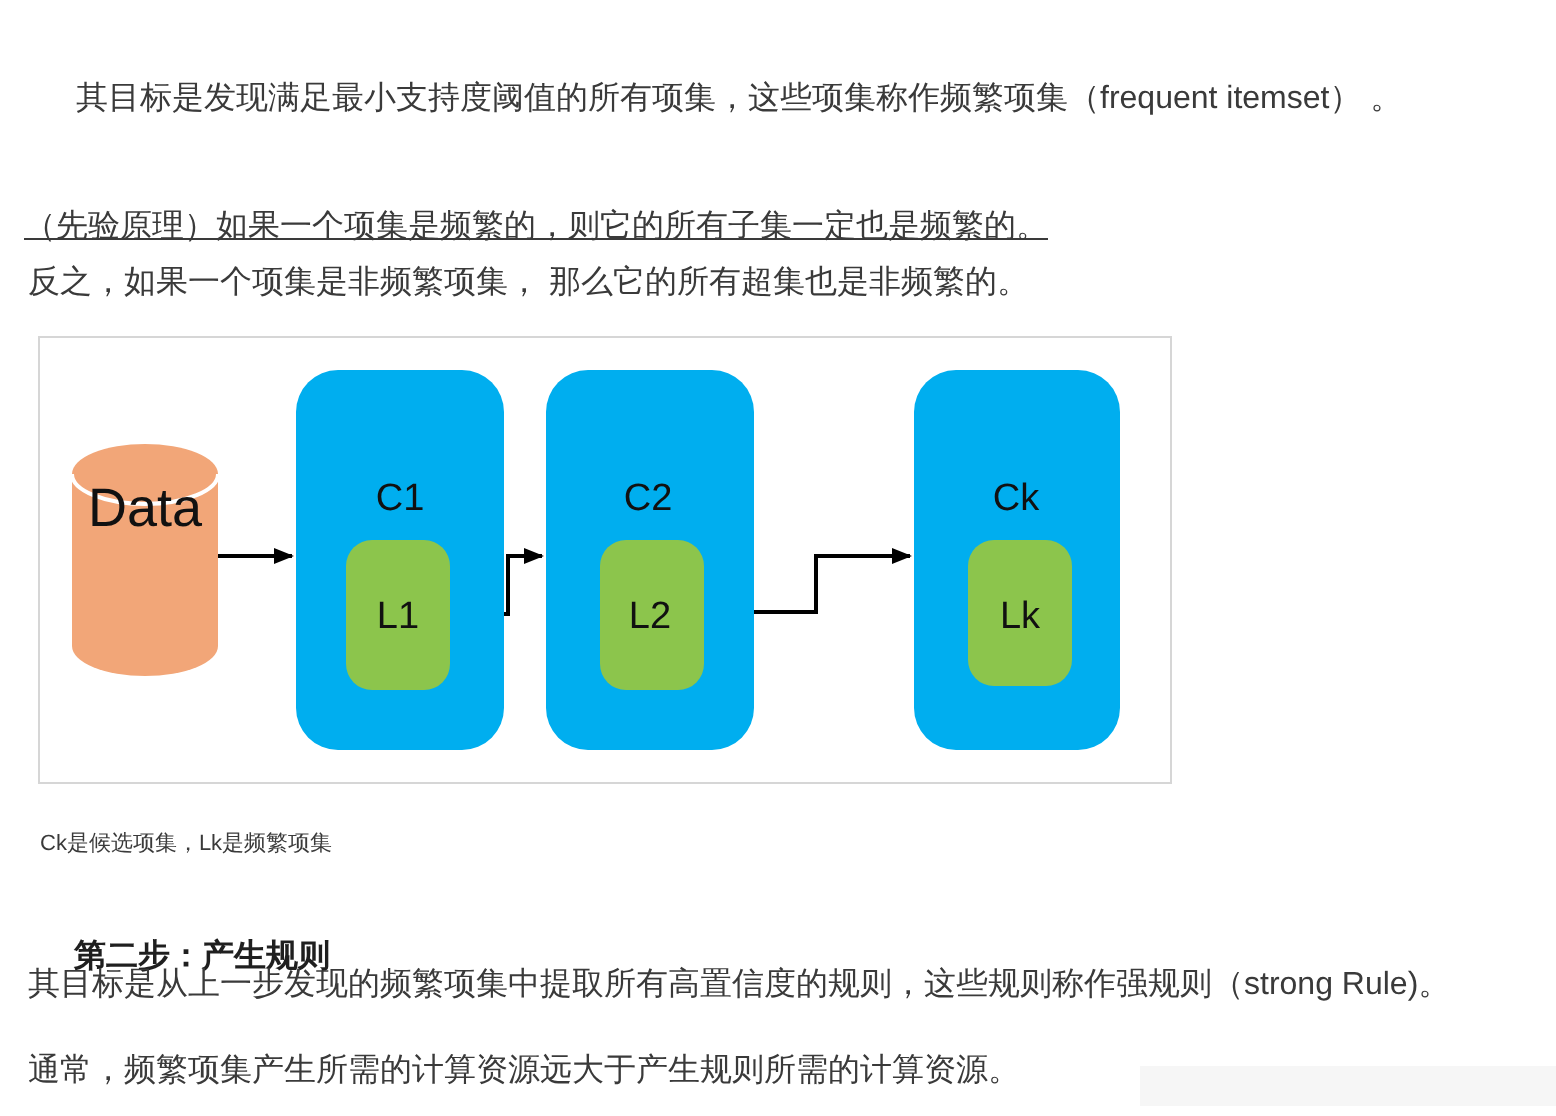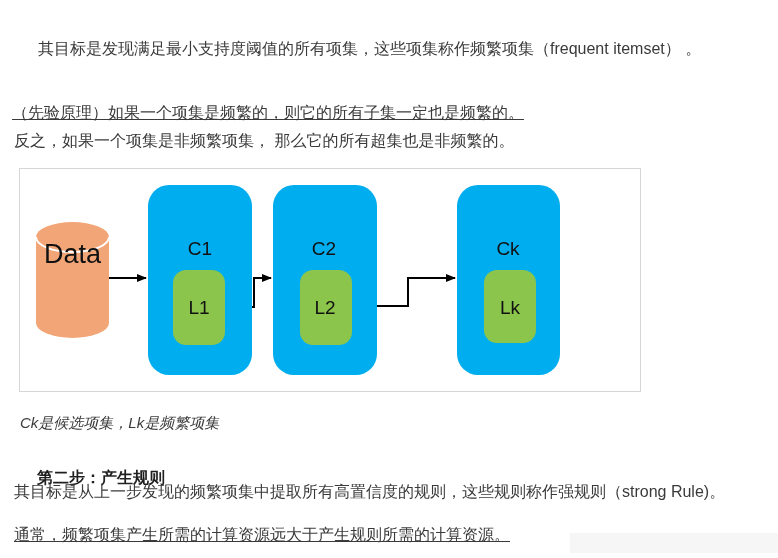--- a/index.html
+++ b/index.html
@@ -21,29 +21,28 @@
     color: #1f1f1f;
     white-space: nowrap;
   }
   .body-text {
     font-size: 16px;
     font-weight: 400;
     color: #3a3a3a;
     white-space: nowrap;
   }
   .caption-text {
-    font-size: 15px;
+    font-size: 11px;
     font-weight: 400;
     color: #3a3a3a;
     white-space: nowrap;
-    font-style: italic;
   }
   .figure-frame {
     left: 19px; top: 168px;
-    width: 622px; height: 224px;
+    width: 567px; height: 224px;
     border: 1px solid #d6d6d6;
     background: #ffffff;
   }
   .figure-frame svg { display: block; }
   .svg-label {
     font-family: "Liberation Sans", "DejaVu Sans", sans-serif;
   }
   .faint-box {
     left: 570px; top: 533px;
     width: 208px; height: 20px;
@@ -103,17 +102,17 @@
       </g>
     </svg>
   </div>
 
   <div class="abs caption-text" style="left:20px; top:414px;">Ck是候选项集，Lk是频繁项集</div>
 
   <div class="abs heading" style="left:14px; top:468px;margin-left:23px;">第二步：产生规则</div>
 
   <div class="abs body-text" style="left:14px; top:482px;">其目标是从上一步发现的频繁项集中提取所有高置信度的规则，这些规则称作强规则（strong Rule)。</div>
 
-  <div class="abs body-text" style="left:14px; top:525px;text-decoration:underline;">通常，频繁项集产生所需的计算资源远大于产生规则所需的计算资源。</div>
+  <div class="abs body-text" style="left:14px; top:525px;">通常，频繁项集产生所需的计算资源远大于产生规则所需的计算资源。</div>
 
   <div class="abs faint-box"></div>
 
 </div>
 
 </body></html>

